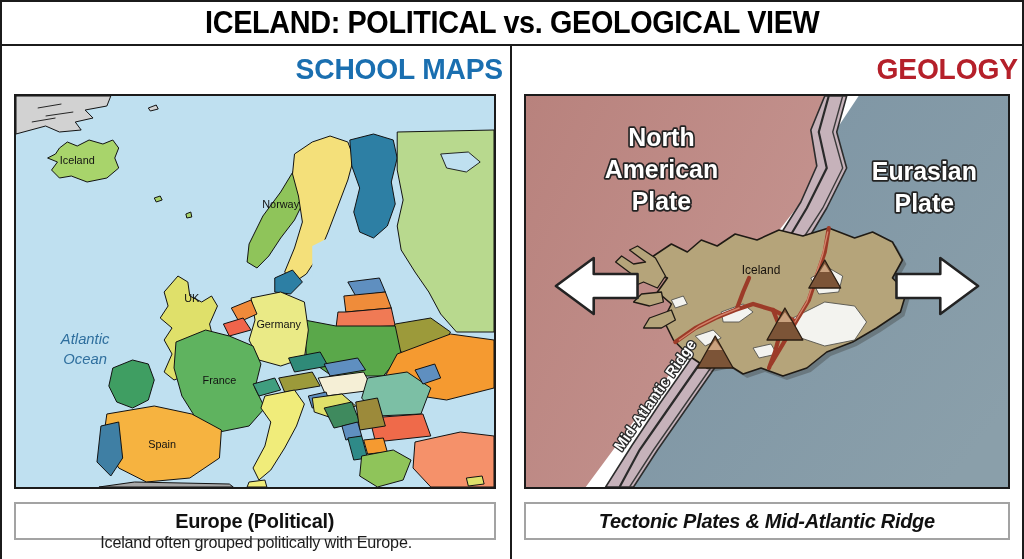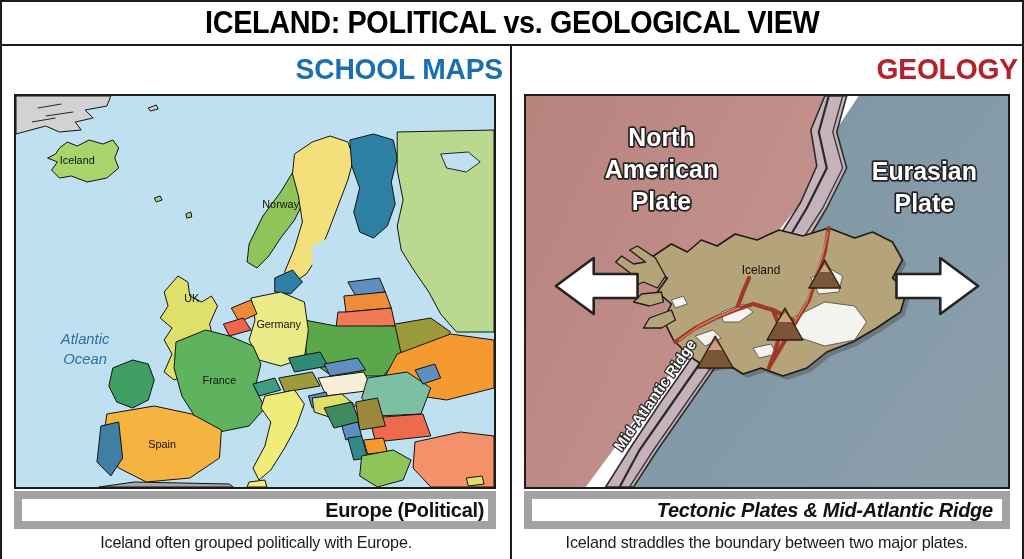--- a/index.html
+++ b/index.html
@@ -23,23 +23,23 @@
   .col-head{height:46px;display:flex;align-items:center;justify-content:flex-end;}
   .col-head-text{font-size:30px;font-weight:bold;letter-spacing:-0.2px;
                  transform:scaleX(0.94);transform-origin:center;white-space:nowrap;}
   .head-school{color:#1a6fb0;}
   .head-geology{color:#b5202a;}
 
   .map-frame{position:absolute;left:12px;top:48px;width:calc(100% - 26px);height:395px;
              border:2px solid #1b1b1b;box-sizing:border-box;overflow:hidden;}
   .col-right .map-frame{left:12px;width:calc(100% - 24px);}
 
-  .caption-box{position:absolute;left:12px;top:445px;width:calc(100% - 26px);height:38px;
-               border:8px solid #a3a3a3;box-sizing:border-box;background:#fff;
-               display:flex;align-items:center;justify-content:flex-end;}
+  .caption-box{position:absolute;left:12px;top:456px;width:calc(100% - 26px);height:38px;
+               border:2px solid #a3a3a3;box-sizing:border-box;background:#fff;
+               display:flex;align-items:center;justify-content:center;}
   .col-right .caption-box{left:12px;width:calc(100% - 24px);font-style:italic;}
   .caption-text{font-size:21px;font-weight:bold;letter-spacing:-0.3px;
                 transform:scaleX(0.95);transform-origin:center;white-space:nowrap;color:#111;}
 
   .subcaption{position:absolute;left:0;top:487px;width:100%;
               display:flex;align-items:center;justify-content:center;}
   .subcaption-text{font-size:17px;letter-spacing:-0.2px;transform:scaleX(0.95);
                    transform-origin:center;white-space:nowrap;color:#1b1b1b;}
 
   svg{display:block;}
@@ -261,19 +261,16 @@
           </g>
 
           <text class="ridgelabel" x="96" y="356" text-anchor="start" transform="rotate(-55 96 356)">Mid-Atlantic Ridge</text>
         </svg>
       </div>
 
       <div class="caption-box">
         <div class="caption-text">Tectonic Plates &amp; Mid-Atlantic Ridge</div>
       </div>
 
-      <div class="subcaption">
-        <div class="subcaption-text">Iceland straddles the boundary between two major plates.</div>
-      </div>
     </div>
 
   </div>
 </div>
 
 </body></html>

